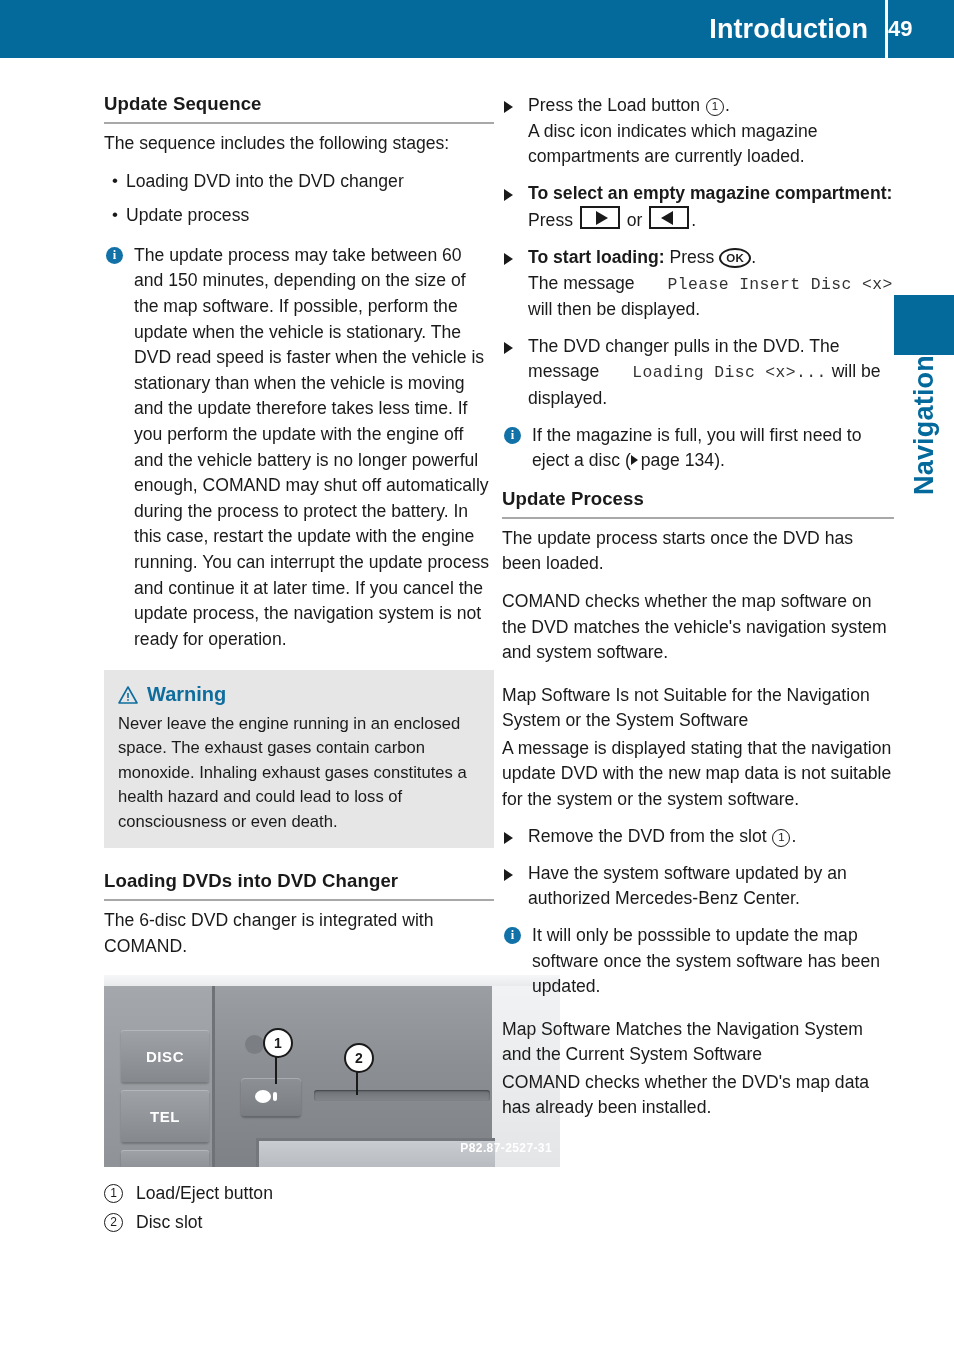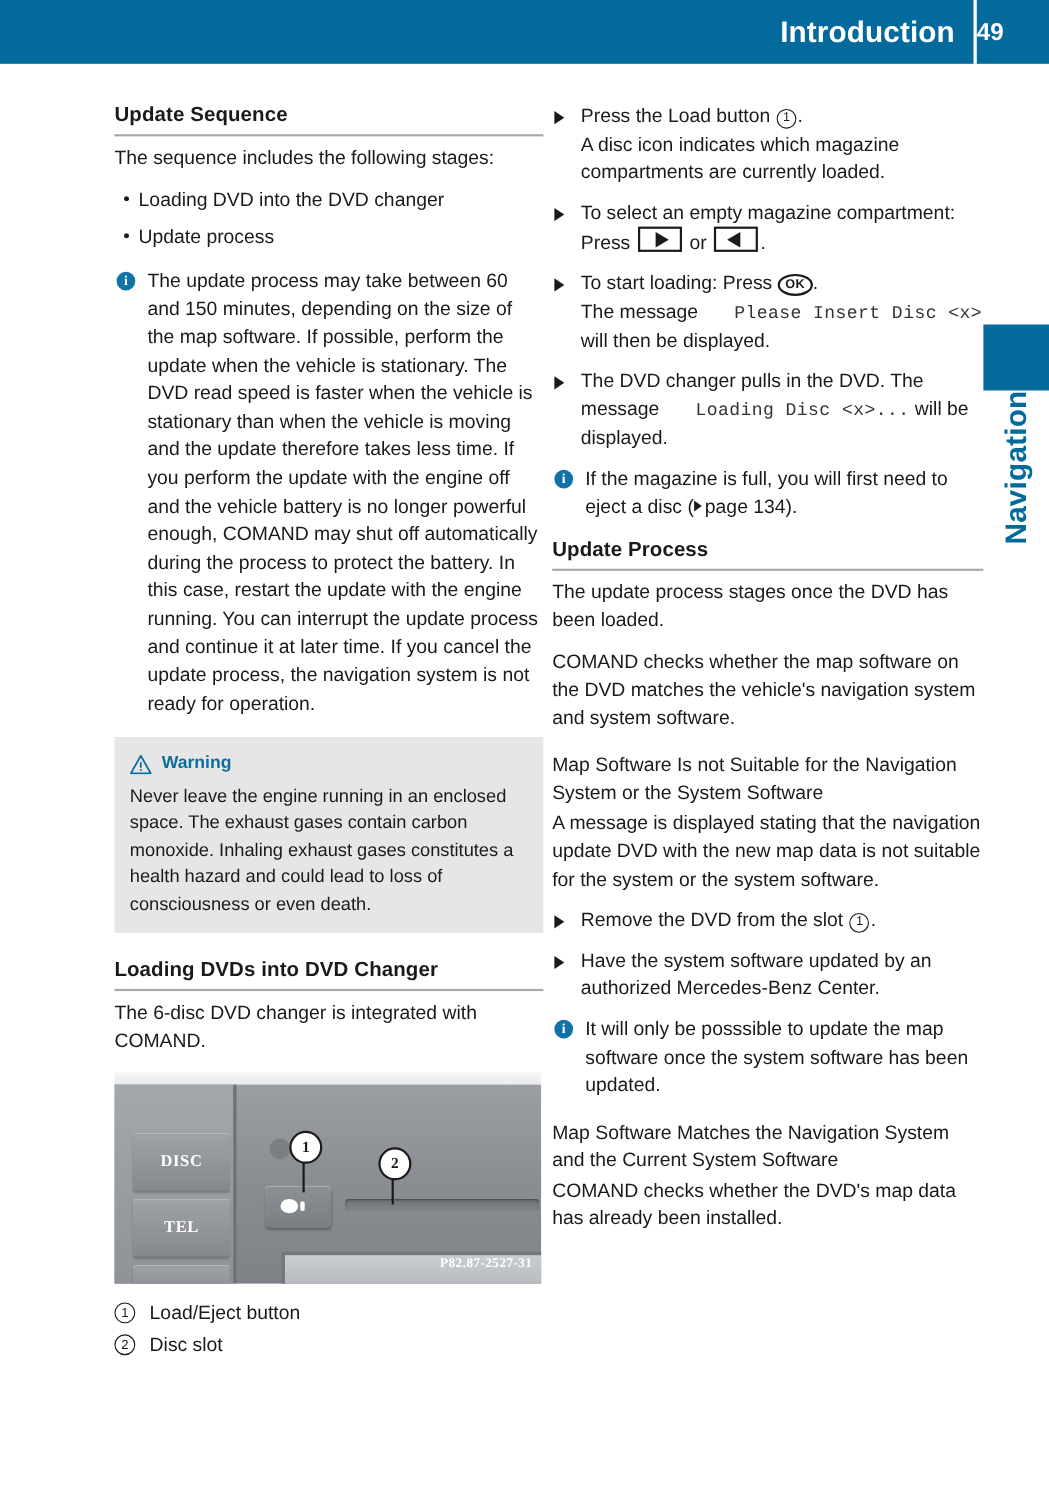--- a/index.html
+++ b/index.html
@@ -162,40 +162,40 @@
   .action .arrow {
     position: absolute;
     left: 2px;
     top: 8px;
     width: 0; height: 0;
     border-left: 9px solid #1a1a1a;
     border-top: 6px solid transparent;
     border-bottom: 6px solid transparent;
   }
   .action p { margin: 0; }
-  .action b { font-weight: normal; text-align: right; }
+  .action b { font-weight: bold; text-align: right; }
 
   
   .warning {
     background: #e6e6e6;
     padding: 12px 14px 14px 14px;
     margin: 18px 0 22px 0;
     font-size: 16.6px;
     line-height: 24.5px;
   }
   .warning-head {
     display: flex;
     align-items: center;
     gap: 9px;
     margin-bottom: 5px;
   }
   .warning-title {
     color: #0f6d9e;
     font-weight: bold;
-    font-size: 16px;
+    font-size: 20px;
   }
   .warn-tri {
     width: 20px;
     height: 18px;
     position: relative;
     flex: 0 0 auto;
   }
   .warn-tri svg { display: block; }
   .warning-body { margin: 0; }
 
@@ -258,27 +258,26 @@
     width: 0; height: 0;
     border-left: 7px solid #1a1a1a;
     border-top: 5px solid transparent;
     border-bottom: 5px solid transparent;
     vertical-align: 1px;
     margin-right: 3px;
   }
 
   
   .figure {
-    width: 388px;
+    width: 456px;
     height: 192px;
     margin: 16px 0 13px 0;
     position: relative;
     overflow: hidden;
     background: linear-gradient(180deg, #f2f3f4 0%, #e4e5e6 100%);
-    font-family: Liberation Serif, serif;
   }
   .fig-top-strip {
     position: absolute; left: 0; top: 0; width: 100%; height: 11px;
     background: linear-gradient(180deg,#f6f7f8 0%, #e9eaeb 100%);
   }
   .fig-panel {
     position: absolute;
     left: 0; top: 11px;
     width: 388px; height: 181px;
     background: linear-gradient(180deg,#9b9ea2 0%, #8b8e93 45%, #7e8186 100%);
@@ -520,21 +519,21 @@
     <span class="arrow"></span>
     <p><span>The DVD changer pulls in the DVD. The message </span><span class="mono">Loading Disc &lt;x&gt;...</span><span> will be displayed.</span></p>
   </div>
 
   <div class="note">
     <span class="i-icon">i</span>
     <p><span>If the magazine is full, you will first need to eject a disc (</span><span class="pgref-tri"></span><span>page 134</span><span>).</span></p>
   </div>
 
   <h2 class="sec-head">Update Process</h2>
-  <p class="para">The update process stages once the DVD has been loaded.</p>
+  <p class="para">The update process starts once the DVD has been loaded.</p>
   <p class="para">COMAND checks whether the map software on the DVD matches the vehicle's navigation system and system software.</p>
 
   <h3 class="sub-head">Map Software Is not Suitable for the Navigation System or the System Software</h3>
   <p class="para">A message is displayed stating that the navigation update DVD with the new map data is not suitable for the system or the system software.</p>
 
   <div class="action">
     <span class="arrow"></span>
     <p><span>Remove the DVD from the slot </span><span class="circnum">1</span><span>.</span></p>
   </div>
 

